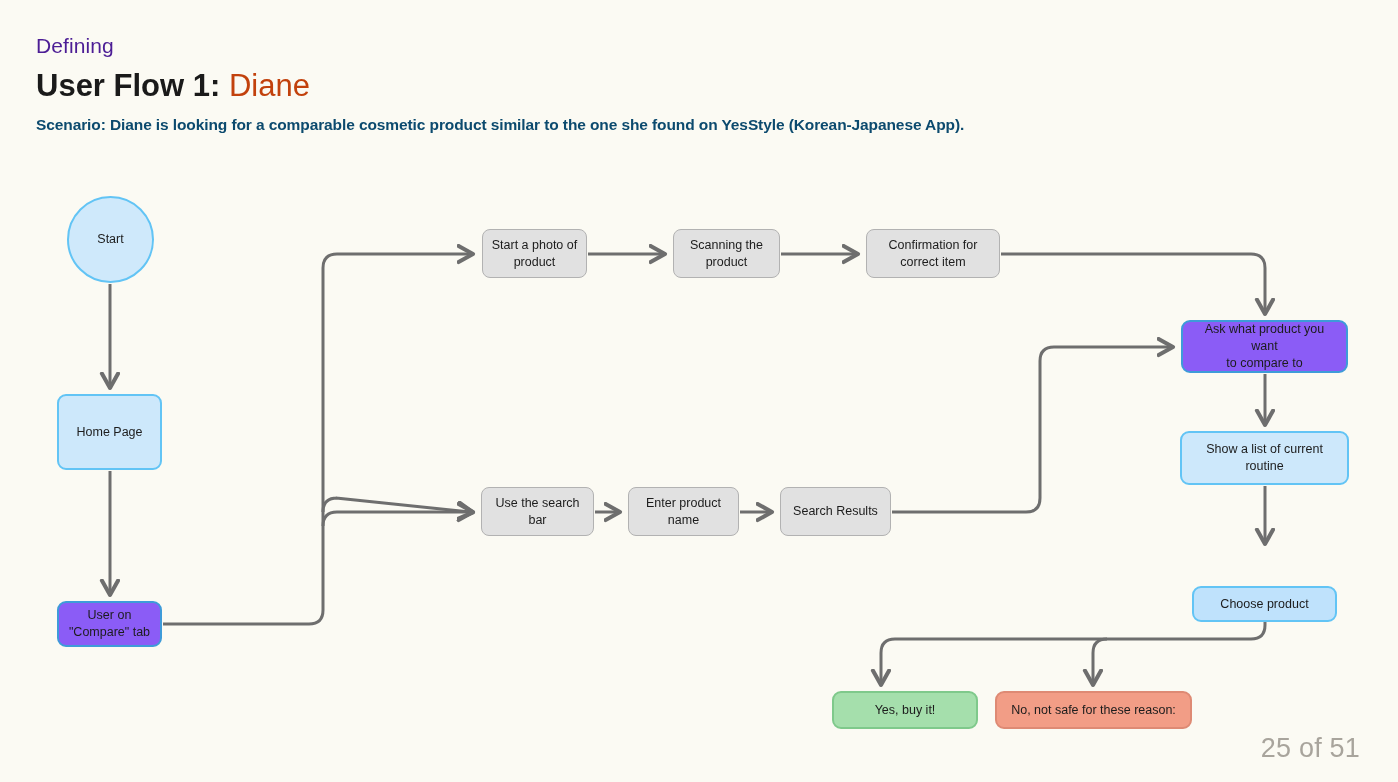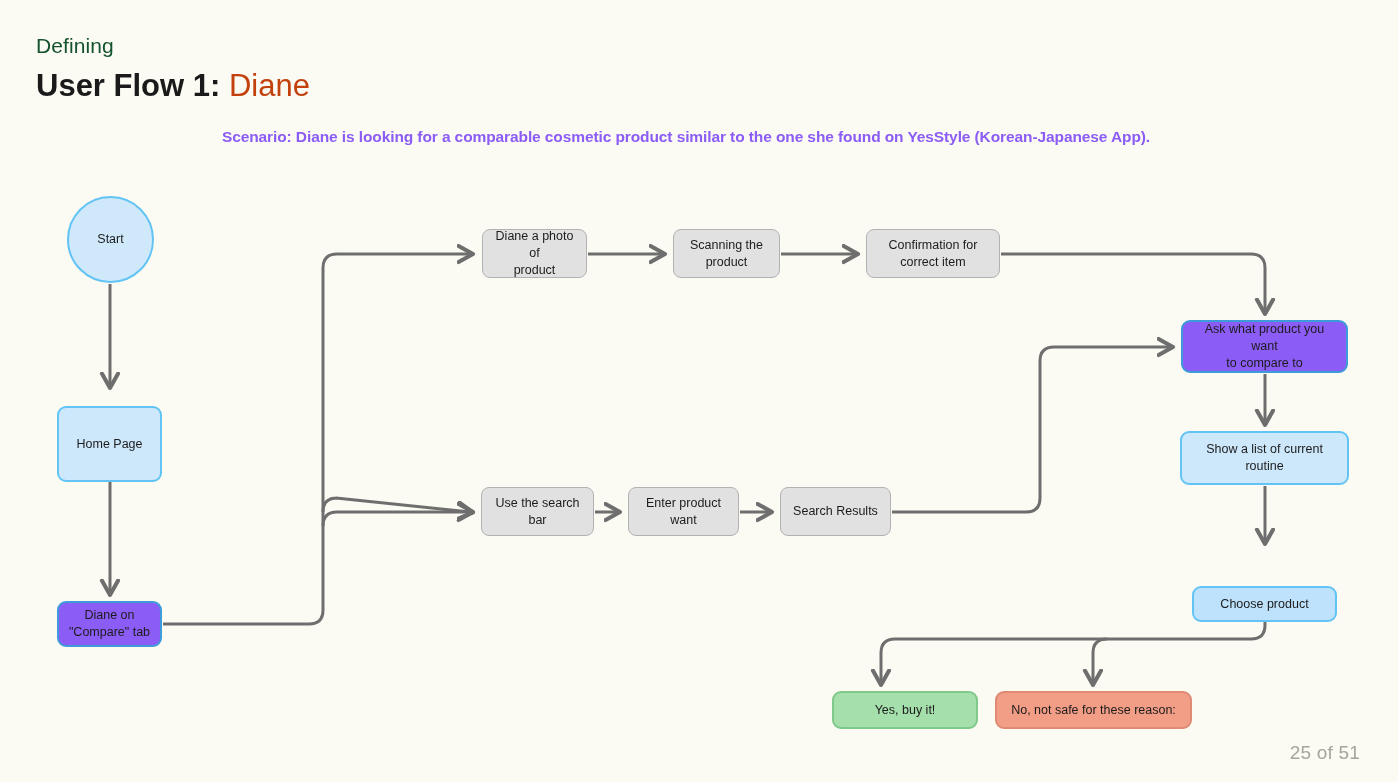--- a/index.html
+++ b/index.html
@@ -19,48 +19,47 @@
 
   
   #header {
     position: absolute;
     left: 36px;
     top: 32px;
     width: 1300px;
   }
   #eyebrow {
     font-size: 21px;
-    color: #14532d;
+    color: #4c1d95;
     font-weight: 400;
     letter-spacing: 0.1px;
     line-height: 1.3;
   }
   #title-line {
     margin-top: 8px;
     font-size: 31px;
     line-height: 1.2;
     color: #1D1D1D;
     white-space: nowrap;
   }
   #title-strong {
     font-weight: 700;
     color: #1A1A1A;
   }
   #title-rest {
     font-weight: 400;
     color: #c2410c;
   }
   #scenario {
-    margin-top: 24px;
+    margin-top: 12px;
     font-size: 15.5px;
     font-weight: 700;
-    color: #8b5cf6;
+    color: #0c4a6e;
     letter-spacing: -0.1px;
     white-space: nowrap;
-    text-align: center;
   }
 
   
   #flow-canvas {
     position: absolute;
     left: 0;
     top: 16px;
     width: 1398px;
     height: 782px;
   }
@@ -126,21 +125,21 @@
     background: #F29D86;
     border: 2.5px solid #DE8A74;
     border-radius: 9px;
   }
 
   
   #page-indicator {
     position: absolute;
     right: 38px;
     bottom: 18px;
-    font-size: 19px;
+    font-size: 27px;
     color: #A8A49C;
     font-weight: 400;
     letter-spacing: 0.2px;
   }
 </style>
 </head>
 <body>
 
 <div id="header">
   <div id="eyebrow">Defining</div>
@@ -187,51 +186,51 @@
 
       <path d="M 1265 571 L 1265 609 Q 1265 623 1251 623 L 895 623 Q 881 623 881 637 L 881 666" marker-end="url(#arrowhead)"></path>
       <path d="M 1107 623 Q 1093 623 1093 637 L 1093 666" marker-end="url(#arrowhead)"></path>
     </g>
   </svg>
 
   <div class="node n-start" style="left:67px; top:180px; width:87px; height:87px;">
     <span class="node-label">Start</span>
   </div>
 
-  <div class="node n-lightblue" style="left:57px; top:378px; width:105px; height:76px;margin-top:12px;">
+  <div class="node n-lightblue" style="left:57px; top:378px; width:105px; height:76px;">
     <span class="node-label">Home Page</span>
   </div>
 
   <div class="node n-blue" style="left:57px; top:585px; width:105px; height:46px; white-space:pre-line;">
-    <span class="node-label">Diane on
+    <span class="node-label">User on
 "Compare" tab</span>
   </div>
 
   <div class="node n-gray" style="left:482px; top:213px; width:105px; height:49px; white-space:pre-line;">
-    <span class="node-label">Diane a photo of
+    <span class="node-label">Start a photo of
 product</span>
   </div>
 
   <div class="node n-gray" style="left:673px; top:213px; width:107px; height:49px; white-space:pre-line;">
     <span class="node-label">Scanning the
 product</span>
   </div>
 
   <div class="node n-gray" style="left:866px; top:213px; width:134px; height:49px; white-space:pre-line;">
     <span class="node-label">Confirmation for
 correct item</span>
   </div>
 
   <div class="node n-gray" style="left:481px; top:471px; width:113px; height:49px;">
     <span class="node-label">Use the search bar</span>
   </div>
 
   <div class="node n-gray" style="left:628px; top:471px; width:111px; height:49px; white-space:pre-line;">
     <span class="node-label">Enter product
-want</span>
+name</span>
   </div>
 
   <div class="node n-gray" style="left:780px; top:471px; width:111px; height:49px;">
     <span class="node-label">Search Results</span>
   </div>
 
   <div class="node n-blue" style="left:1181px; top:304px; width:167px; height:53px; white-space:pre-line;">
     <span class="node-label">Ask what product you want
 to compare to</span>
   </div>

